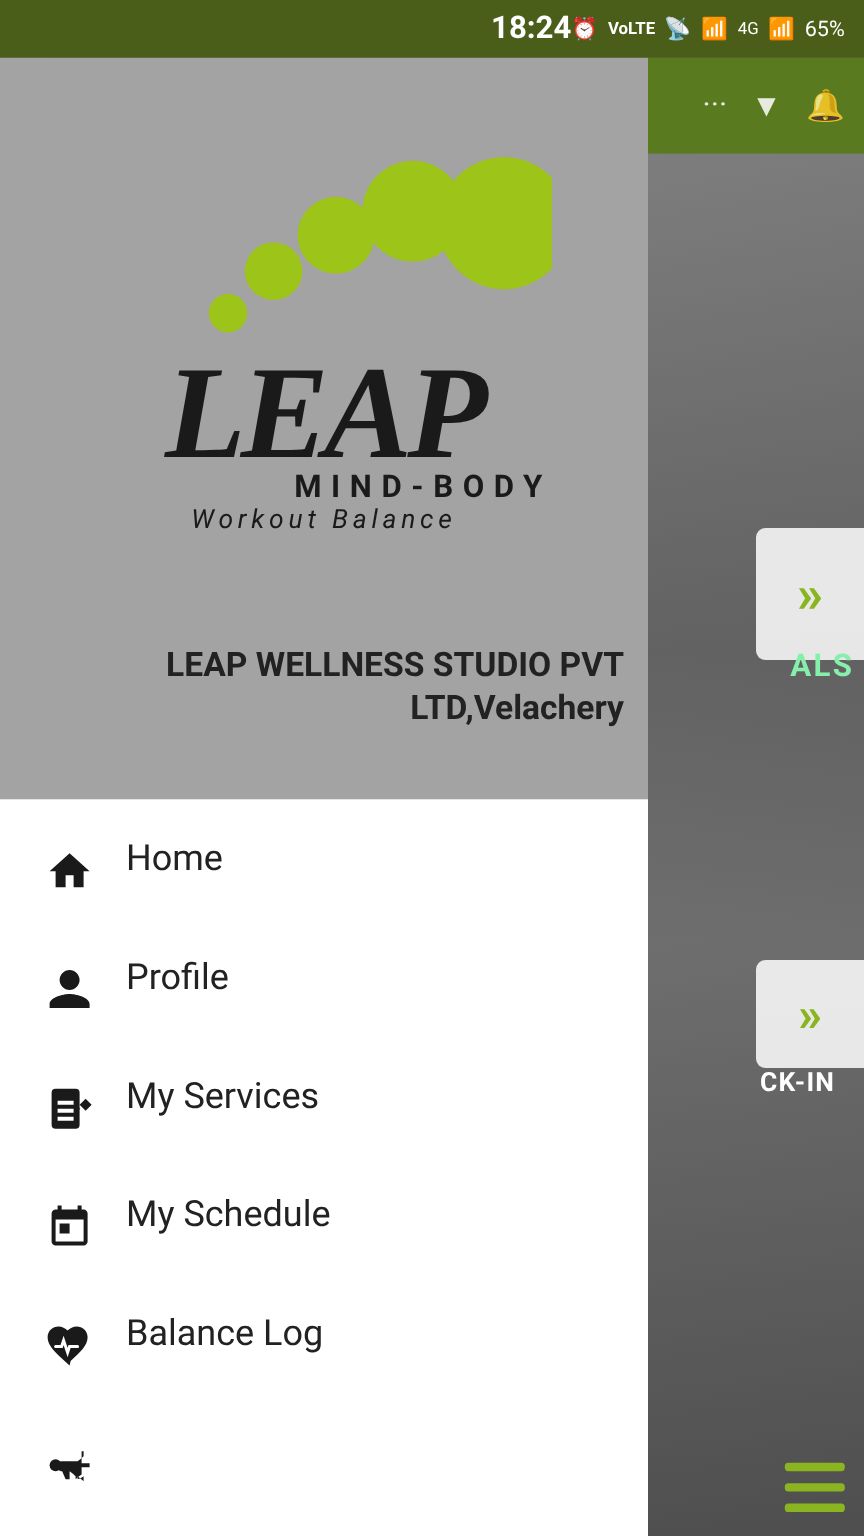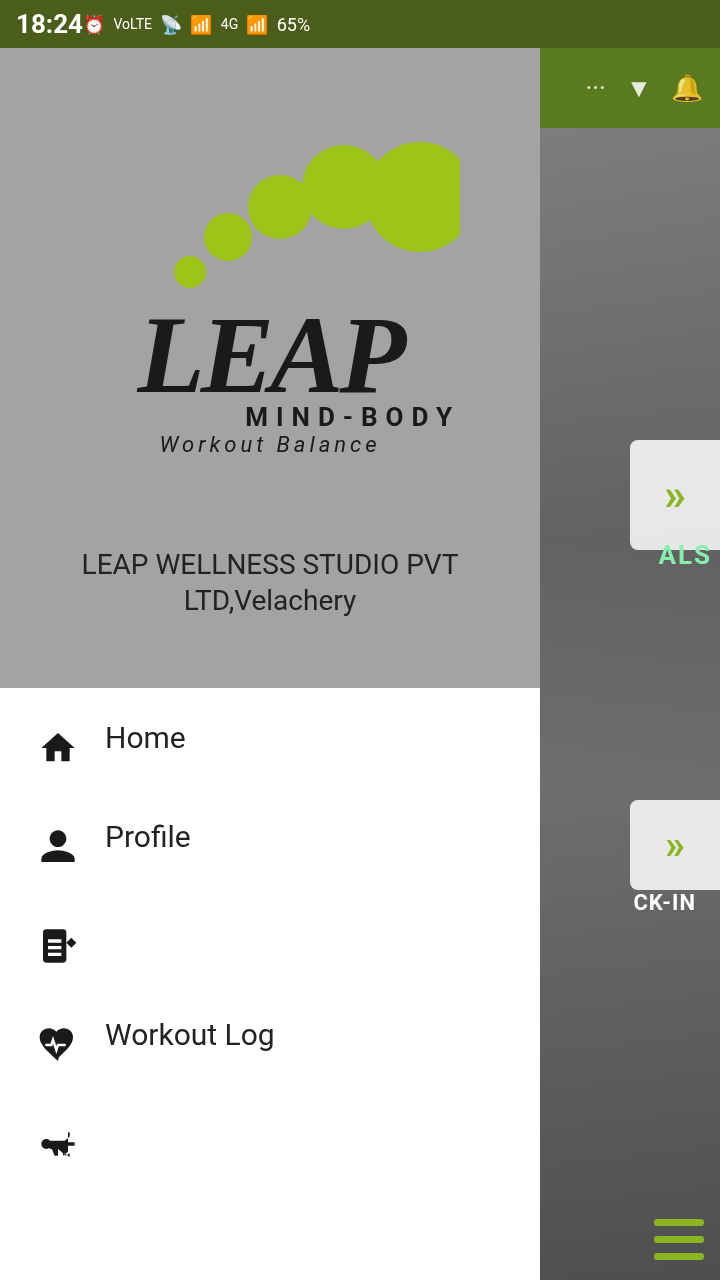--- a/index.html
+++ b/index.html
@@ -13,21 +13,21 @@
       background: #555;
     }
 
     
     .status-bar {
       width: 100%;
       height: 48px;
       background: #4a5e1a;
       display: flex;
       align-items: center;
-      justify-content: flex-start;
+      justify-content: flex-end;
       padding: 0 16px;
       position: absolute;
       top: 0;
       left: 0;
       z-index: 100;
     }
     .status-time {
       color: white;
       font-size: 26px;
       font-weight: bold;
@@ -217,23 +217,23 @@
     .leap-sub2 {
       font-size: 22px;
       color: #1a1a1a;
       letter-spacing: 4px;
       font-style: italic;
     }
 
     .company-name {
       margin-top: 30px;
       font-size: 28px;
-      font-weight: normal;
+      font-weight: bold;
       color: #222;
-      text-align: center;
+      text-align: right;
       line-height: 1.3;
     }
 
     
     .sidebar-menu {
       flex: 1;
       background: white;
       display: flex;
       flex-direction: column;
       padding: 10px 0;
@@ -272,21 +272,21 @@
     }
   </style>
 </head>
 <body>
 
 <div class="status-bar">
   <span class="status-time">18:24</span>
   <div class="status-icons">
 
     <span>⏰</span>
-    <span style="font-size:14px;font-weight:normal;">VoLTE</span>
+    <span style="font-size:14px;font-weight:bold;">VoLTE</span>
     <span>📡</span>
     <span>📶</span>
     <span style="font-size:14px;">4G</span>
     <span>📶</span>
     <span>65%</span>
   </div>
 </div>
 
 <div class="background-area">
 
@@ -362,32 +362,41 @@
     </div>
 
     <div class="menu-item">
       <div class="menu-icon">
         <svg class="icon-svg" viewBox="0 0 24 24" xmlns="http://www.w3.org/2000/svg">
           <path d="M17.5 12a.5.5 0 01-.5-.5V4a2 2 0 00-2-2H5a2 2 0 00-2 2v16a2 2 0 002 2h10a2 2 0 002-2v-7.5a.5.5 0 01.5-.5zm-3.5 6H6v-2h8v2zm0-4H6v-2h8v2zm0-4H6V8h8v2z"></path>
 
           <polygon points="20,7 17,10 20,13 23,10" fill="#1a1a1a"></polygon>
         </svg>
       </div>
-    </div>
-
+      <span class="menu-label">My Services</span>
+    </div>
+
+    <div class="menu-item">
+      <div class="menu-icon">
+        <svg class="icon-svg" viewBox="0 0 24 24" xmlns="http://www.w3.org/2000/svg">
+          <path d="M19 3h-1V1h-2v2H8V1H6v2H5C3.9 3 3 3.9 3 5v14c0 1.1.9 2 2 2h14c1.1 0 2-.9 2-2V5c0-1.1-.9-2-2-2zm0 16H5V8h14v11zM7 10h5v5H7z"></path>
+        </svg>
+      </div>
+      <span class="menu-label">My Schedule</span>
+    </div>
 
 
     <div class="menu-item">
       <div class="menu-icon">
         <svg class="icon-svg" viewBox="0 0 24 24" xmlns="http://www.w3.org/2000/svg">
           <path d="M12 21.6L9.5 19.3C4.7 14.9 1 11.5 1 7.4 1 4.2 3.5 2 6.5 2c1.7 0 3.4.8 4.5 2.1C12.1 2.8 13.8 2 15.5 2 18.5 2 21 4.2 21 7.4c0 4.1-3.7 7.5-8.5 11.9L12 21.6z"></path>
           <path d="M5 12h3l1-3 2 6 1-3h4" stroke="white" stroke-width="1.5" fill="none" stroke-linecap="round"></path>
         </svg>
       </div>
-      <span class="menu-label">Workout Log</span>
+      <span class="menu-label">Balance Log</span>
     </div>
 
     <div class="menu-item">
       <div class="menu-icon">
         <svg class="icon-svg" viewBox="0 0 24 24" xmlns="http://www.w3.org/2000/svg">
 
           <path d="M18 11v2h4v-2h-4zm-2 6.6c.96.7 2.14 1.6 3 2.4v-2.5c-.86.63-2.04 1.5-3 1.4V17.6zM19 5v2.5c-1 .9-2 1.8-3 2.5H8c-1.1 0-2 .9-2 2v1c0 1.1.9 2 2 2h.28l1.72 4h2v-4H12c1 .7 2 1.6 3 2.5V19c.86-.8 2.04-1.7 3-2.4V5z"></path>
           <circle cx="5" cy="12" r="3" fill="#1a1a1a"></circle>
         </svg>
       </div>

